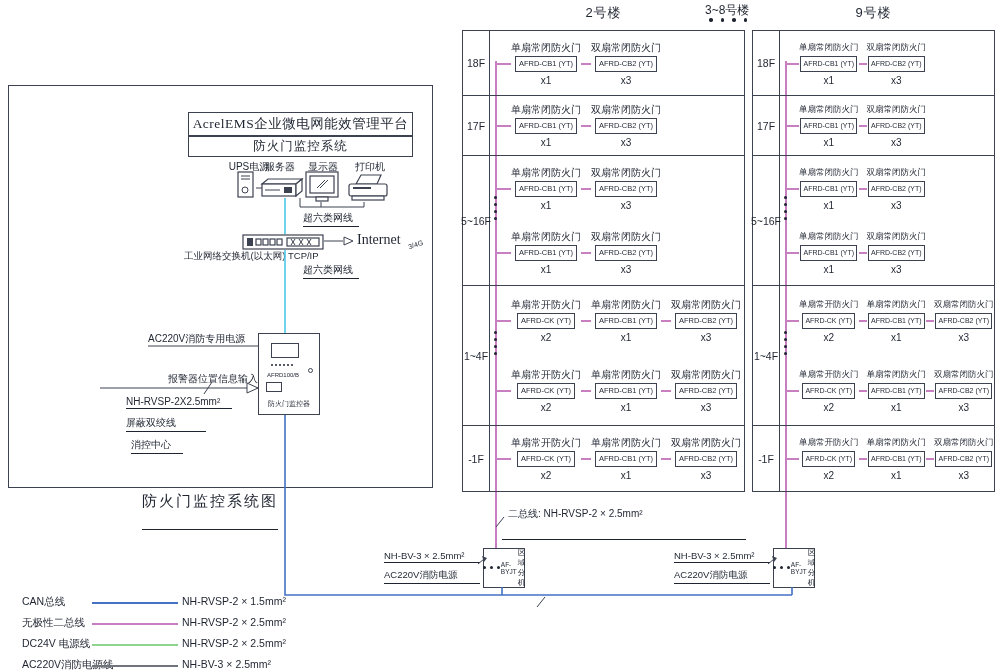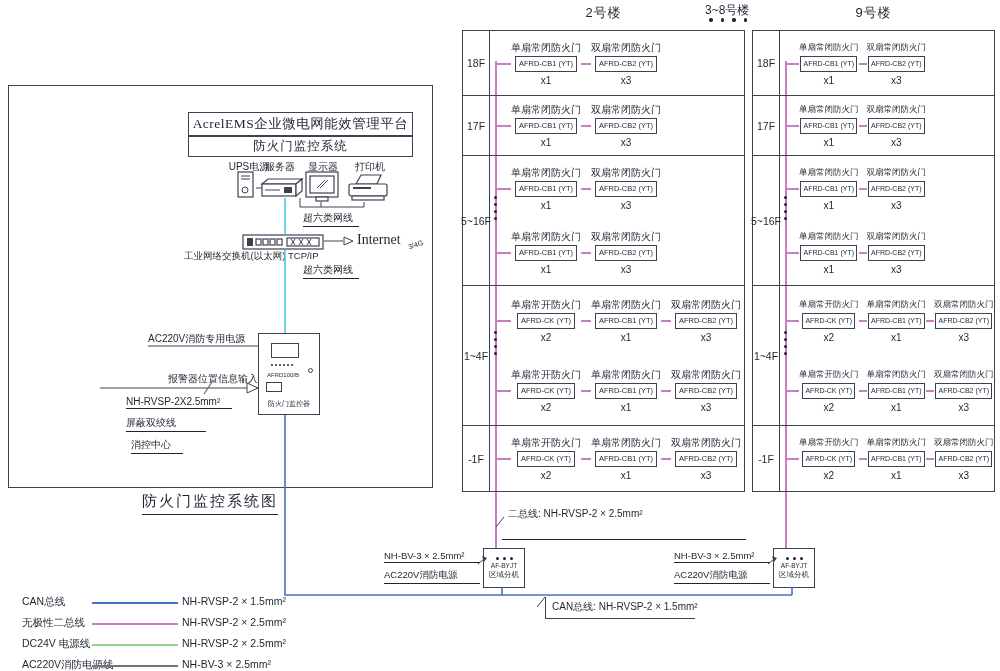--- a/index.html
+++ b/index.html
@@ -33,21 +33,21 @@
   .fas-squares{display:flex;gap:2px;justify-content:center;margin-top:8px;}
   .fas-squares span{width:9px;height:8px;border:1px solid var(--line);display:block;background:#fff;}
   .monbox{left:258px;top:333px;width:62px;height:82px;border:1.5px solid var(--line);background:#fff;z-index:4;}
   .mon-screen{position:absolute;left:12px;top:9px;width:28px;height:15px;border:1px solid var(--line);}
   .mon-dots{position:absolute;left:12px;top:30px;display:flex;gap:2px;}
   .mon-dots span{width:2px;height:2px;background:var(--ink);border-radius:50%;}
   .mon-model{position:absolute;left:8px;top:38px;font-size:6px;}
   .mon-rect{position:absolute;left:7px;top:48px;width:16px;height:10px;border:1px solid var(--line);}
   .mon-name{position:absolute;left:0;bottom:5px;width:100%;text-align:center;font-size:7px;}
   .mon-led{position:absolute;right:6px;top:34px;width:5px;height:5px;border:1px solid var(--line);border-radius:50%;}
-  .sys-title{left:142px;top:492px;font-size:15px;font-family:Liberation Mono, monospace;letter-spacing:2px;border-bottom:1px solid var(--ink);padding-bottom:3px;}
+  .sys-title{left:142px;top:492px;font-size:15px;font-family:Liberation Mono, monospace;letter-spacing:2px;border-bottom:1px solid var(--ink);padding-bottom:18px;}
 
   
   .bname{position:absolute;top:4px;width:60px;text-align:center;font-size:13px;letter-spacing:1px;z-index:3;}
   .between{left:705px;top:2px;font-size:12px;z-index:3;}
   .bdots{left:709px;top:18px;display:flex;gap:8px;z-index:3;}
   .bdots span{width:3.5px;height:3.5px;border-radius:50%;background:var(--ink);display:block;}
   .btable{position:absolute;top:30px;border:1px solid var(--line);z-index:2;}
   .frow{position:relative;display:flex;border-bottom:1px solid var(--line);}
   .frow:last-child{border-bottom:none;}
   .flabel{width:27px;flex:none;border-right:1px solid var(--line);display:flex;align-items:center;justify-content:center;font-size:10.5px;}
@@ -62,21 +62,21 @@
   .dqty{font-size:10px;margin-top:3px;text-align:center;}
   .b9 .dtype{font-size:8.5px;}
   .b9 .dmodel{font-size:7px;padding:2px 2px;}
   .b9 .connector{width:8px;}
   .b9 .branch{width:12px;}
   .vdots{position:absolute;left:4px;top:calc(50% - 25px);display:flex;flex-direction:column;gap:4px;}
   .vdots span{width:3px;height:3px;border-radius:50%;background:var(--ink);display:block;}
   .busline{position:absolute;top:61px;width:2px;height:487px;background:var(--two-bus);z-index:1;}
 
   
-  .extbox{position:absolute;top:548px;width:42px;height:40px;border:1px solid var(--line);background:#fff;display:flex;flex-direction:column;align-items:center;justify-content:center;gap:1px;z-index:4;}
+  .extbox{position:absolute;top:548px;width:42px;height:40px;border:1px solid var(--line);background:#fff;display:flex;flex-direction:row;align-items:center;justify-content:center;gap:1px;z-index:4;}
   .extdots{display:flex;gap:4px;margin-bottom:1px;}
   .extdots span{width:3px;height:3px;border-radius:50%;background:var(--ink);display:block;}
   .extmodel{font-size:6.5px;}
   .extname{font-size:7.5px;}
   .extlabel{position:absolute;width:96px;font-size:9.5px;border-bottom:1px solid var(--ink);padding-bottom:1px;white-space:nowrap;z-index:3;}
   .twobus-label{left:502px;top:507px;width:244px;font-size:10px;border-bottom:1px solid var(--ink);padding:0 0 18px 6px;white-space:nowrap;}
   .can-callout{left:545px;top:597px;width:150px;height:22px;border-left:1px solid var(--line);border-bottom:1px solid var(--line);font-size:10px;padding:3px 0 0 6px;white-space:nowrap;}
 
   
   .legend{left:2px;top:592px;width:290px;}
@@ -538,21 +538,20 @@
 
   <div class="abs between nw">3~8号楼</div>
   <div class="abs bdots">
     <span></span>
       <span></span>
       <span></span>
       <span></span>
   </div>
 
   <div class="abs twobus-label">二总线: NH-RVSP-2 × 2.5mm²</div>
-  <div class="abs can-callout">CAN总线: NH-RVSP-2 × 1.5mm²</div>
 
   <div class="abs legend" id="legend">
       <div class="lrow">
         <div class="lname">CAN总线</div>
         <div class="lline" style="background: rgb(68, 114, 196);"></div>
         <div class="lspec">NH-RVSP-2 × 1.5mm²</div>
       </div>
       <div class="lrow">
         <div class="lname">无极性二总线</div>
         <div class="lline" style="background: rgb(199, 127, 193);"></div>

